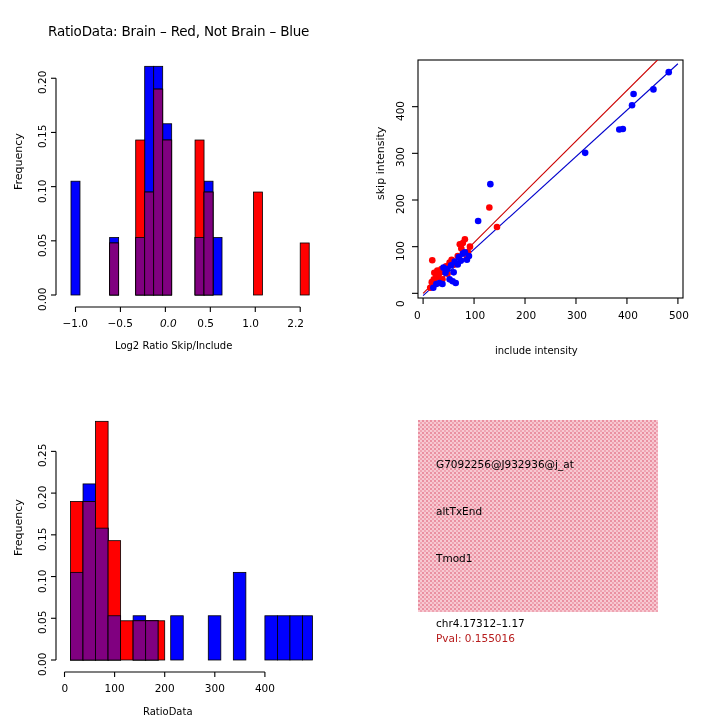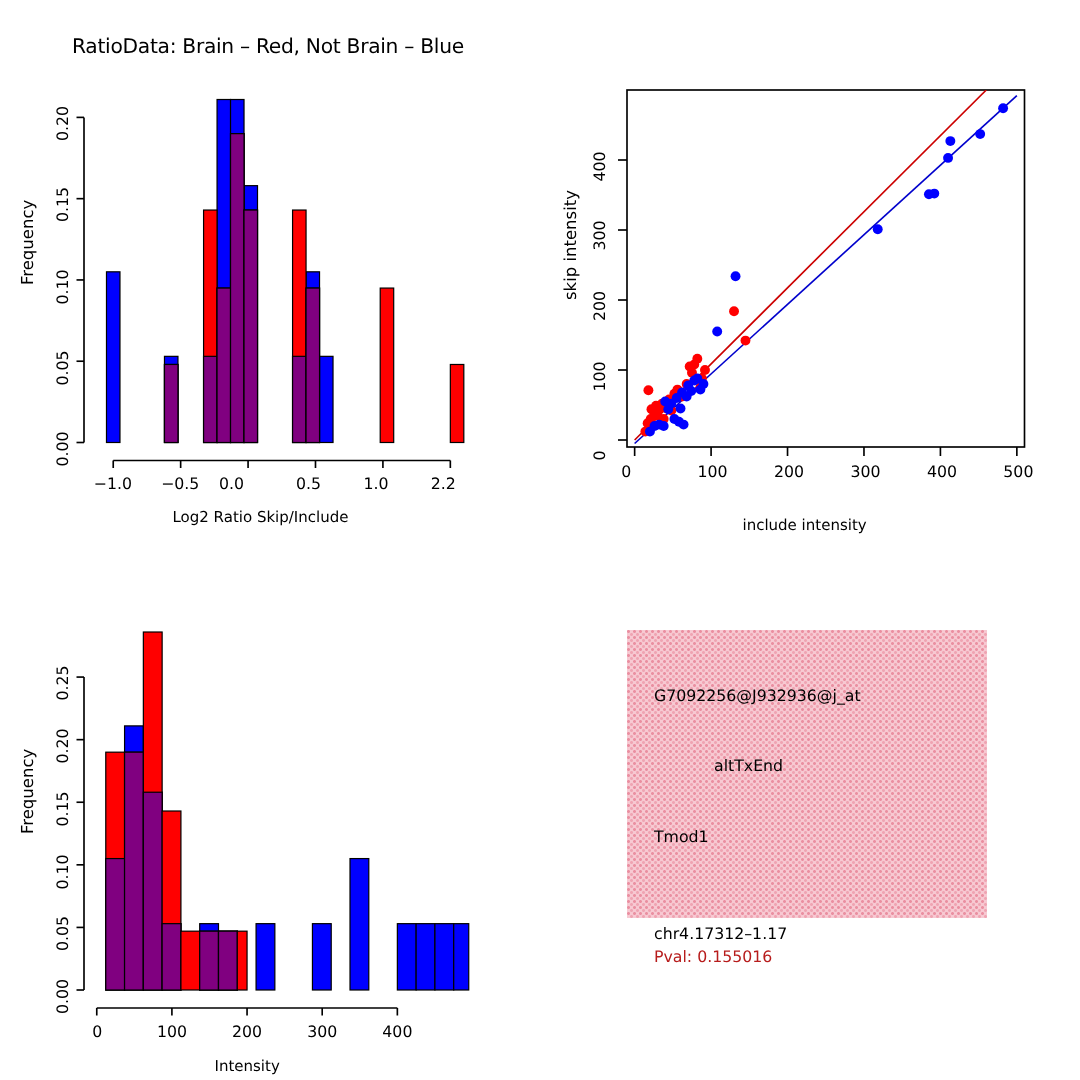--- a/index.html
+++ b/index.html
@@ -80,21 +80,21 @@
         </g>
     </svg>
     <div id="ratio-ticklabels">
         <div class="tickv" style="left: 36px; top: 311px;">0.00</div>
         <div class="tickv" style="left: 36px; top: 256.814px;">0.05</div>
         <div class="tickv" style="left: 36px; top: 202.628px;">0.10</div>
         <div class="tickv" style="left: 36px; top: 148.442px;">0.15</div>
         <div class="tickv" style="left: 36px; top: 94.2558px;">0.20</div>
         <div class="tick" style="left: 62.4843px; top: 317px;">−1.0</div>
         <div class="tick" style="left: 107.432px; top: 317px;">−0.5</div>
-        <div class="tick" style="left: 146px; top: 317px;">0.0</div>
+        <div class="tick" style="left: 160px; top: 317px; font-style: italic;">0.0</div>
         <div class="tick" style="left: 197.328px; top: 317px;">0.5</div>
         <div class="tick" style="left: 242.275px; top: 317px;">1.0</div>
         <div class="tick" style="left: 287.223px; top: 317px;">2.2</div>
       </div>
   </div>
 
   <div class="panel" style="left:360px;top:0;width:360px;height:360px;">
     <div class="vlab" style="left:14px;top:200px;">skip intensity</div>
     <div class="axlab" style="left:135px;top:345px;">include intensity</div>
     <svg width="360" height="360">
@@ -189,21 +189,21 @@
         <div class="tick" style="left: 105.058px; top: 309px;">100</div>
         <div class="tick" style="left: 156.019px; top: 309px;">200</div>
         <div class="tick" style="left: 206.981px; top: 309px;">300</div>
         <div class="tick" style="left: 257.942px; top: 309px;">400</div>
         <div class="tick" style="left: 308.904px; top: 309px;">500</div>
       </div>
   </div>
 
   <div class="panel" style="left:0;top:360px;width:360px;height:360px;">
     <div class="vlab" style="left:12px;top:196px;">Frequency</div>
-    <div class="axlab" style="left:143px;top:346px;">Intensity</div>
+    <div class="axlab" style="left:143px;top:346px;">RatioData</div>
     <svg width="360" height="360">
       <g id="gene-axes">
           <line x1="56" y1="300" x2="56" y2="91.37931034482756" stroke="#000" stroke-width="1.1"></line>
           <line x1="56" y1="300" x2="51" y2="300" stroke="#000" stroke-width="1.1"></line>
           <line x1="56" y1="258.2758620689655" x2="51" y2="258.2758620689655" stroke="#000" stroke-width="1.1"></line>
           <line x1="56" y1="216.55172413793105" x2="51" y2="216.55172413793105" stroke="#000" stroke-width="1.1"></line>
           <line x1="56" y1="174.82758620689654" x2="51" y2="174.82758620689654" stroke="#000" stroke-width="1.1"></line>
           <line x1="56" y1="133.10344827586206" x2="51" y2="133.10344827586206" stroke="#000" stroke-width="1.1"></line>
           <line x1="56" y1="91.37931034482756" x2="51" y2="91.37931034482756" stroke="#000" stroke-width="1.1"></line>
           <line x1="64.5049504950495" y1="312" x2="264.9009900990099" y2="312" stroke="#000" stroke-width="1.1"></line>
@@ -253,19 +253,19 @@
         <div class="tick" style="left: 61.505px; top: 322px;">0</div>
         <div class="tick" style="left: 104.604px; top: 322px;">100</div>
         <div class="tick" style="left: 154.703px; top: 322px;">200</div>
         <div class="tick" style="left: 204.802px; top: 322px;">300</div>
         <div class="tick" style="left: 254.901px; top: 322px;">400</div>
       </div>
   </div>
 
   <div class="infobox">
     <div class="infoline" style="top:38px;">G7092256@J932936@j_at</div>
-    <div class="infoline" style="top:85px;padding-left:40px;">altTxEnd</div>
+    <div class="infoline" style="top:85px;">altTxEnd</div>
     <div class="infoline" style="top:132px;">Tmod1</div>
     <div class="infoline" style="top:197px;">chr4.17312–1.17</div>
     <div class="infoline pval" style="top:212px;text-align:center;">Pval: 0.155016</div>
   </div>
 
 </div>
 
 </body></html>

